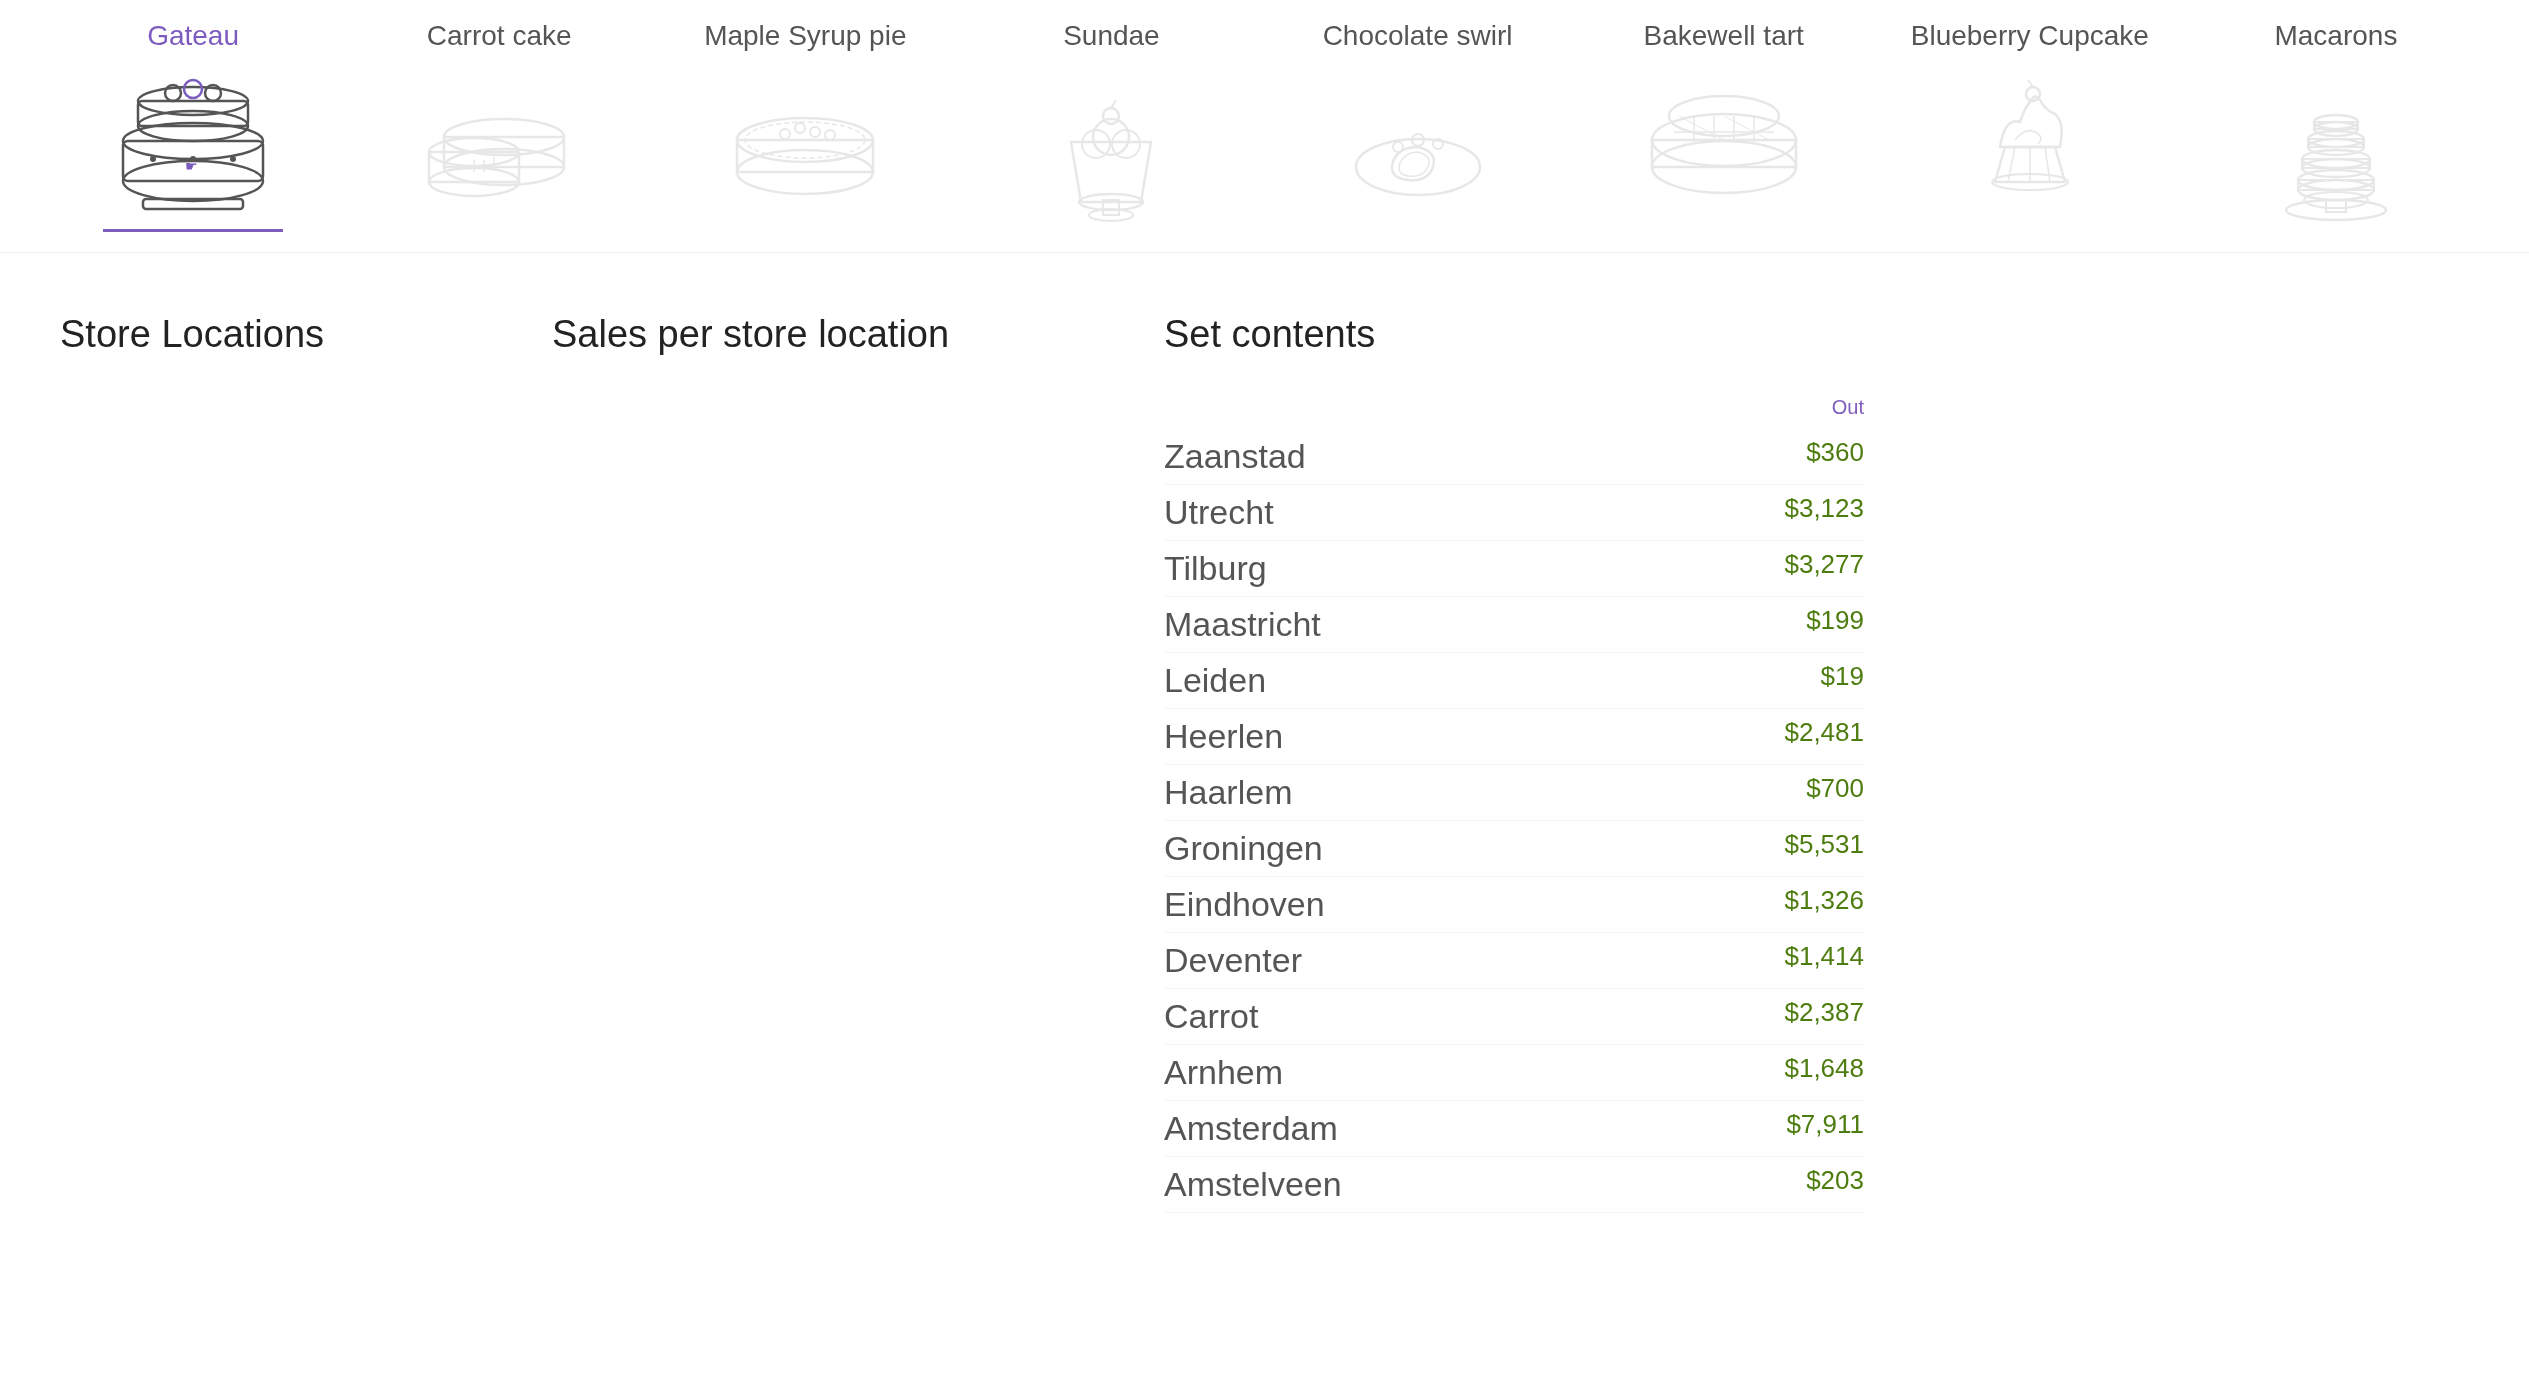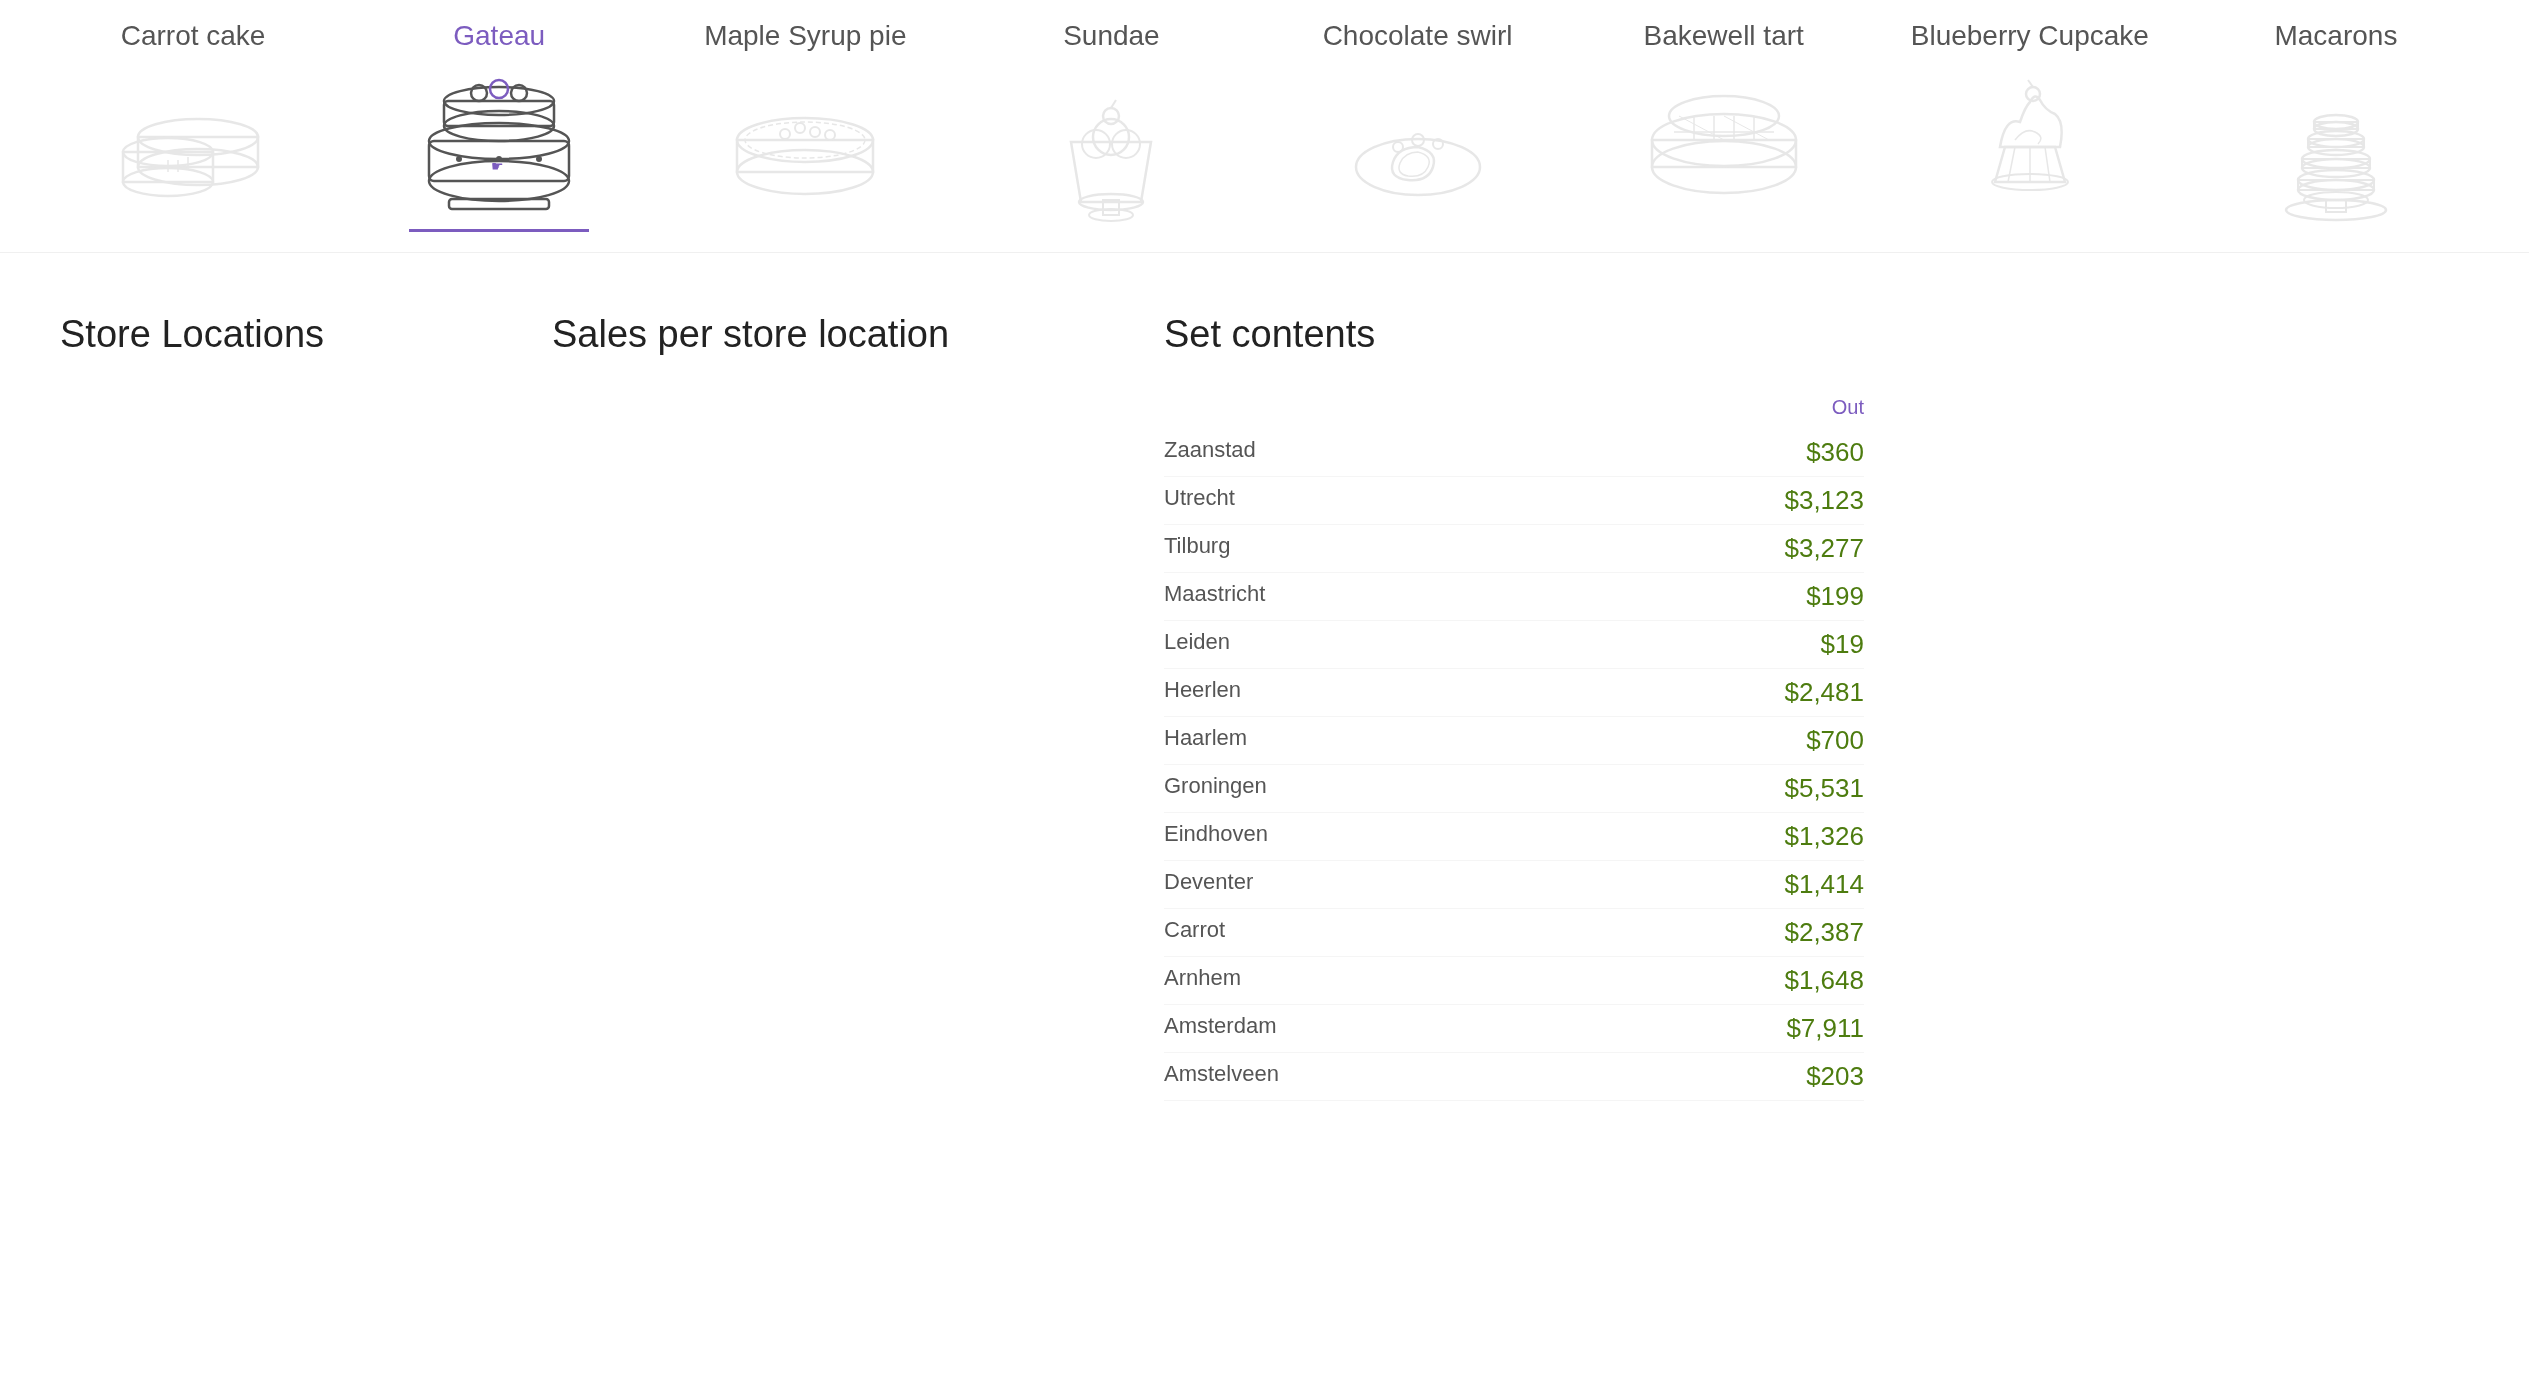--- a/index.html
+++ b/index.html
@@ -117,53 +117,33 @@
     }
 
     .set-contents-row {
       display: flex;
       justify-content: space-between;
       padding: 8px 0;
       border-bottom: 1px solid #f5f5f5;
     }
 
     .set-contents-row .col-location {
-      font-size: 22px;
+      font-size: 34px;
       color: #555;
     }
 
     .set-contents-row .col-value {
       font-size: 26px;
       color: #4d7c0f;
     }
   </style>
 </head>
 <body>
 
 <nav class="dessert-nav">
-
-  <div class="dessert-item">
-    <span class="dessert-label">Carrot cake</span>
-    <div class="dessert-image-container">
-      <svg class="dessert-svg" viewBox="0 0 160 150">
-
-        <ellipse cx="85" cy="95" rx="60" ry="18" fill="none" stroke="#bbb" stroke-width="2.5"></ellipse>
-        <rect x="25" y="65" width="120" height="30" fill="none" stroke="#bbb" stroke-width="2.5"></rect>
-        <ellipse cx="85" cy="65" rx="60" ry="18" fill="none" stroke="#bbb" stroke-width="2.5"></ellipse>
-
-        <ellipse cx="55" cy="110" rx="45" ry="14" fill="none" stroke="#bbb" stroke-width="2.5"></ellipse>
-        <rect x="10" y="80" width="90" height="30" fill="none" stroke="#bbb" stroke-width="2.5"></rect>
-        <ellipse cx="55" cy="80" rx="45" ry="14" fill="none" stroke="#bbb" stroke-width="2.5"></ellipse>
-
-        <line x1="65" y1="88" x2="65" y2="100" stroke="#bbb" stroke-width="1.5"></line>
-        <line x1="75" y1="85" x2="75" y2="97" stroke="#bbb" stroke-width="1.5"></line>
-        <line x1="55" y1="88" x2="55" y2="100" stroke="#bbb" stroke-width="1.5"></line>
-      </svg>
-    </div>
-  </div>
 
   <div class="dessert-item active">
     <span class="dessert-label">Gateau</span>
     <div class="dessert-image-container">
       <svg class="dessert-svg" viewBox="0 0 160 150">
 
         <ellipse cx="80" cy="110" rx="70" ry="20" fill="none" stroke="#555" stroke-width="2.5"></ellipse>
         <rect x="10" y="70" width="140" height="40" rx="5" fill="none" stroke="#555" stroke-width="2.5"></rect>
         <ellipse cx="80" cy="70" rx="70" ry="18" fill="none" stroke="#555" stroke-width="2.5"></ellipse>
         <ellipse cx="80" cy="55" rx="55" ry="15" fill="none" stroke="#555" stroke-width="2.5"></ellipse>
@@ -179,20 +159,40 @@
         <circle cx="120" cy="88" r="3" fill="#555"></circle>
 
         <rect x="30" y="128" width="100" height="10" rx="3" fill="none" stroke="#555" stroke-width="2.5"></rect>
 
         <text x="72" y="100" font-size="14" fill="#7c5cbf">☛</text>
       </svg>
     </div>
   </div>
 
   <div class="dessert-item">
+    <span class="dessert-label">Carrot cake</span>
+    <div class="dessert-image-container">
+      <svg class="dessert-svg" viewBox="0 0 160 150">
+
+        <ellipse cx="85" cy="95" rx="60" ry="18" fill="none" stroke="#bbb" stroke-width="2.5"></ellipse>
+        <rect x="25" y="65" width="120" height="30" fill="none" stroke="#bbb" stroke-width="2.5"></rect>
+        <ellipse cx="85" cy="65" rx="60" ry="18" fill="none" stroke="#bbb" stroke-width="2.5"></ellipse>
+
+        <ellipse cx="55" cy="110" rx="45" ry="14" fill="none" stroke="#bbb" stroke-width="2.5"></ellipse>
+        <rect x="10" y="80" width="90" height="30" fill="none" stroke="#bbb" stroke-width="2.5"></rect>
+        <ellipse cx="55" cy="80" rx="45" ry="14" fill="none" stroke="#bbb" stroke-width="2.5"></ellipse>
+
+        <line x1="65" y1="88" x2="65" y2="100" stroke="#bbb" stroke-width="1.5"></line>
+        <line x1="75" y1="85" x2="75" y2="97" stroke="#bbb" stroke-width="1.5"></line>
+        <line x1="55" y1="88" x2="55" y2="100" stroke="#bbb" stroke-width="1.5"></line>
+      </svg>
+    </div>
+  </div>
+
+  <div class="dessert-item">
     <span class="dessert-label">Maple Syrup pie</span>
     <div class="dessert-image-container">
       <svg class="dessert-svg" viewBox="0 0 160 150">
 
         <ellipse cx="80" cy="100" rx="68" ry="22" fill="none" stroke="#bbb" stroke-width="2.5"></ellipse>
         <rect x="12" y="68" width="136" height="32" fill="none" stroke="#bbb" stroke-width="2.5"></rect>
         <ellipse cx="80" cy="68" rx="68" ry="22" fill="none" stroke="#bbb" stroke-width="2.5"></ellipse>
 
         <ellipse cx="80" cy="68" rx="60" ry="18" fill="none" stroke="#bbb" stroke-width="1.5" stroke-dasharray="5,3"></ellipse>
 

